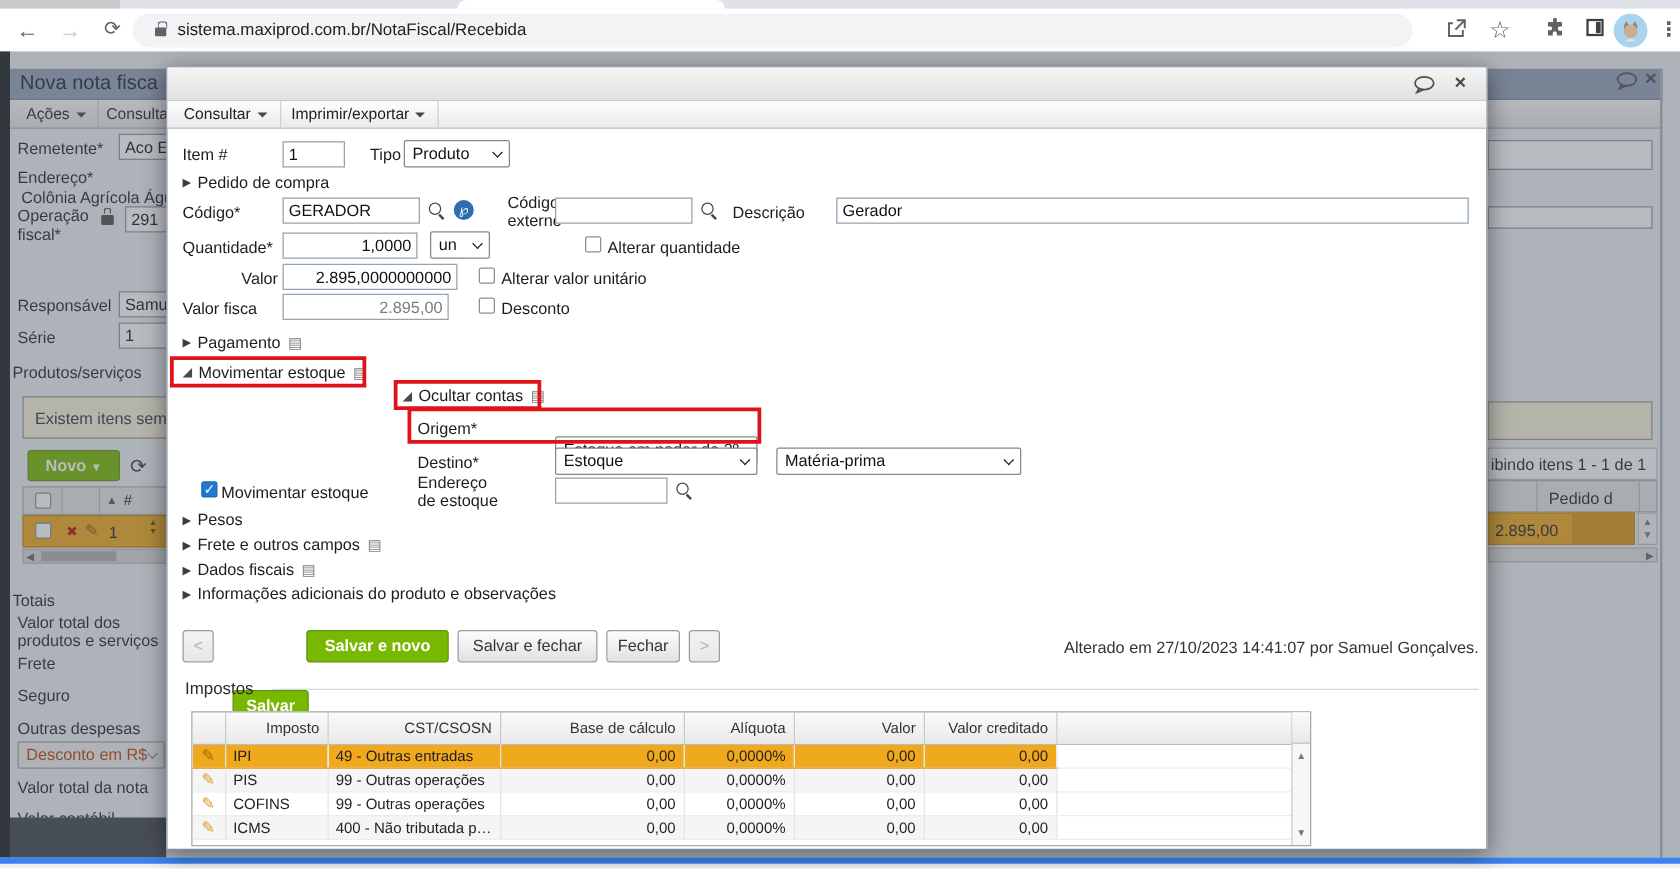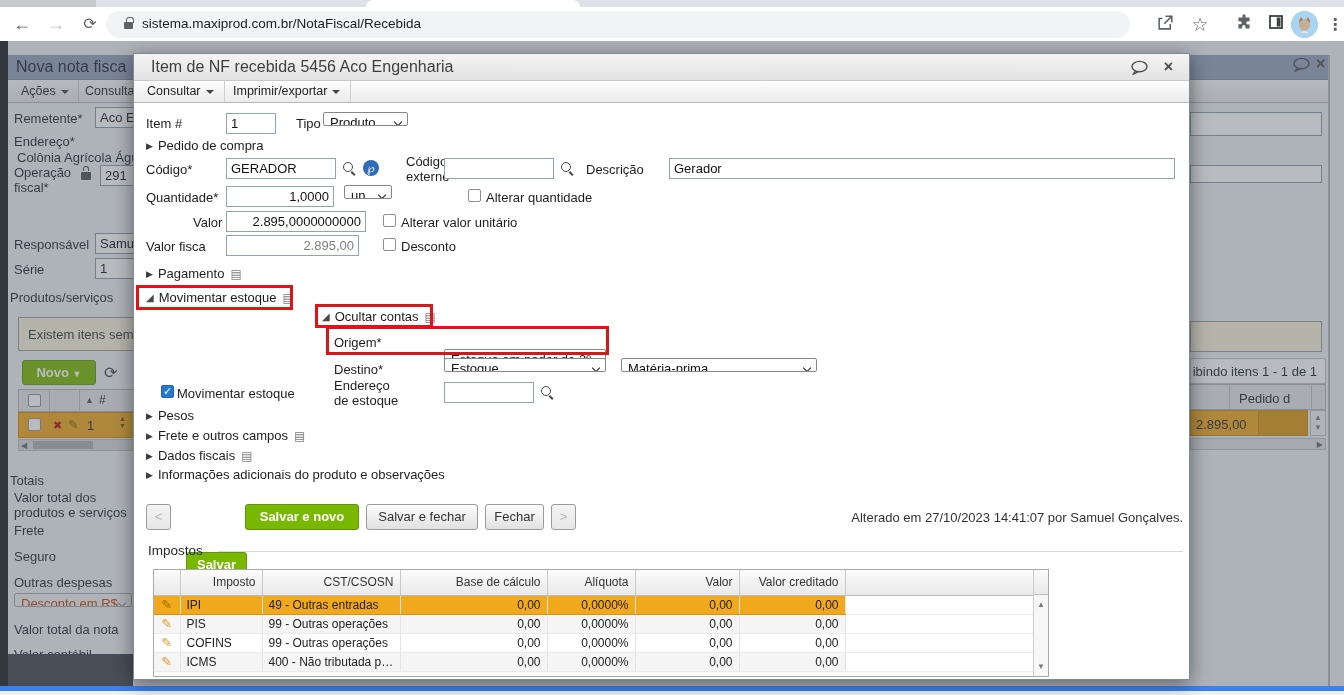--- a/index.html
+++ b/index.html
@@ -49,21 +49,21 @@
   .modal { position:absolute; left:133px; top:53px; width:1057px; height:627px; background:#fff; border:1px solid #7e8c9a; box-shadow:0 4px 18px rgba(0,0,0,0.45); z-index:10; }
   .m-titlebar { position:absolute; left:0; top:0; width:100%; height:27px; background:linear-gradient(#f4f4f4,#e2e2e2); border-bottom:1px solid #c9c9c9; }
   .m-title { position:absolute; left:17px; top:4px; font-size:16px; color:#3e3e3e; white-space:nowrap; }
   .m-menubar { position:absolute; left:0; top:27px; width:100%; height:22px; background:linear-gradient(#fdfdfd,#ebebeb); border-bottom:1px solid #b9b9b9; }
   .m-menubtn { position:absolute; top:0; height:21px; line-height:21px; padding:0 10px; font-size:12.5px; color:#222; border-right:1px solid #d0d0d0; }
   .lbl { position:absolute; font-size:13px; color:#1d1d1d; white-space:nowrap; }
   .lbl2 { position:absolute; font-size:13px; color:#1d1d1d; line-height:15px; }
   .inp { position:absolute; height:21px; border:1px solid #93a3b2; background:#fff; font-family:"Liberation Sans",sans-serif; font-size:13px; color:#111; padding:0 4px; }
   .inp.num { text-align:right; }
   .inp.ro { color:#7d7d7d; }
-  .sel { position:absolute; height:14px; border:1px solid #878787; border-radius:2px; background:#fff; font-size:13px; color:#111; padding:2px 15px 0 6px; white-space:nowrap; overflow:hidden; }
+  .sel { position:absolute; height:22px; border:1px solid #878787; border-radius:2px; background:#fff; font-size:13px; color:#111; padding:2px 15px 0 6px; white-space:nowrap; overflow:hidden; }
   .sel .cv { position:absolute; right:6px; top:6px; width:6px; height:6px; border-right:1.7px solid #1c1c1c; border-bottom:1.7px solid #1c1c1c; transform:rotate(45deg); }
   .sel.dis { background:#efefef; color:#c2410c; border-color:#a5a5a5; }
   .sel.dis .cv { border-color:#8e8e8e; }
   .mag { position:absolute; width:14px; height:14px; }
   .mag::before { content:""; position:absolute; left:0; top:0; width:8px; height:8px; border:1.7px solid #464646; border-radius:50%; }
   .mag::after { content:""; position:absolute; left:9px; top:9px; width:5px; height:1.8px; background:#464646; transform:rotate(45deg); transform-origin:0 0; }
   .bluehelp { position:absolute; width:16px; height:16px; border-radius:50%; background:#2e6cb4; color:#fff; font-size:11px; text-align:center; line-height:16px; }
   .sec { position:absolute; font-size:13px; color:#1d1d1d; white-space:nowrap; }
   .arr-c { font-size:9px; color:#3d3d3d; margin-right:5px; vertical-align:1px; }
   .arr-e { font-size:10px; color:#4a4a4a; margin-right:5px; vertical-align:1px; }
@@ -227,21 +227,20 @@
       <span style="position:absolute;right:2px;top:1px;">▶</span>
     </div>
     <div style="position:absolute;left:1328px;top:14px;width:2px;height:631px;background:#aeb4bd;"></div>
   </div>
 
   <div class="dim"></div>
   <div class="bluebar"></div>
 
   <div class="modal">
     <div class="m-titlebar">
-      <div class="m-title">Item de NF recebida 5456 Aco Engenharia</div>
       <div class="bubble" style="right:40px;top:6px;left:auto;">
         <svg width="19" height="15" viewBox="0 0 20 16">
             <ellipse cx="10" cy="7" rx="8" ry="5.5" fill="none" stroke="#4f4f4f" stroke-width="1.5"></ellipse>
             <path d="M5.5 11.5 L3.5 15 L9 12.5" fill="none" stroke="#4f4f4f" stroke-width="1.5"></path>
           </svg>
       </div>
       <div class="xclose" style="right:16px;top:6px;left:auto;">×</div>
     </div>
     <div class="m-menubar">
       <div class="m-menubtn" style="left:3px;"><span>Consultar</span><span class="caret-s"></span></div>

